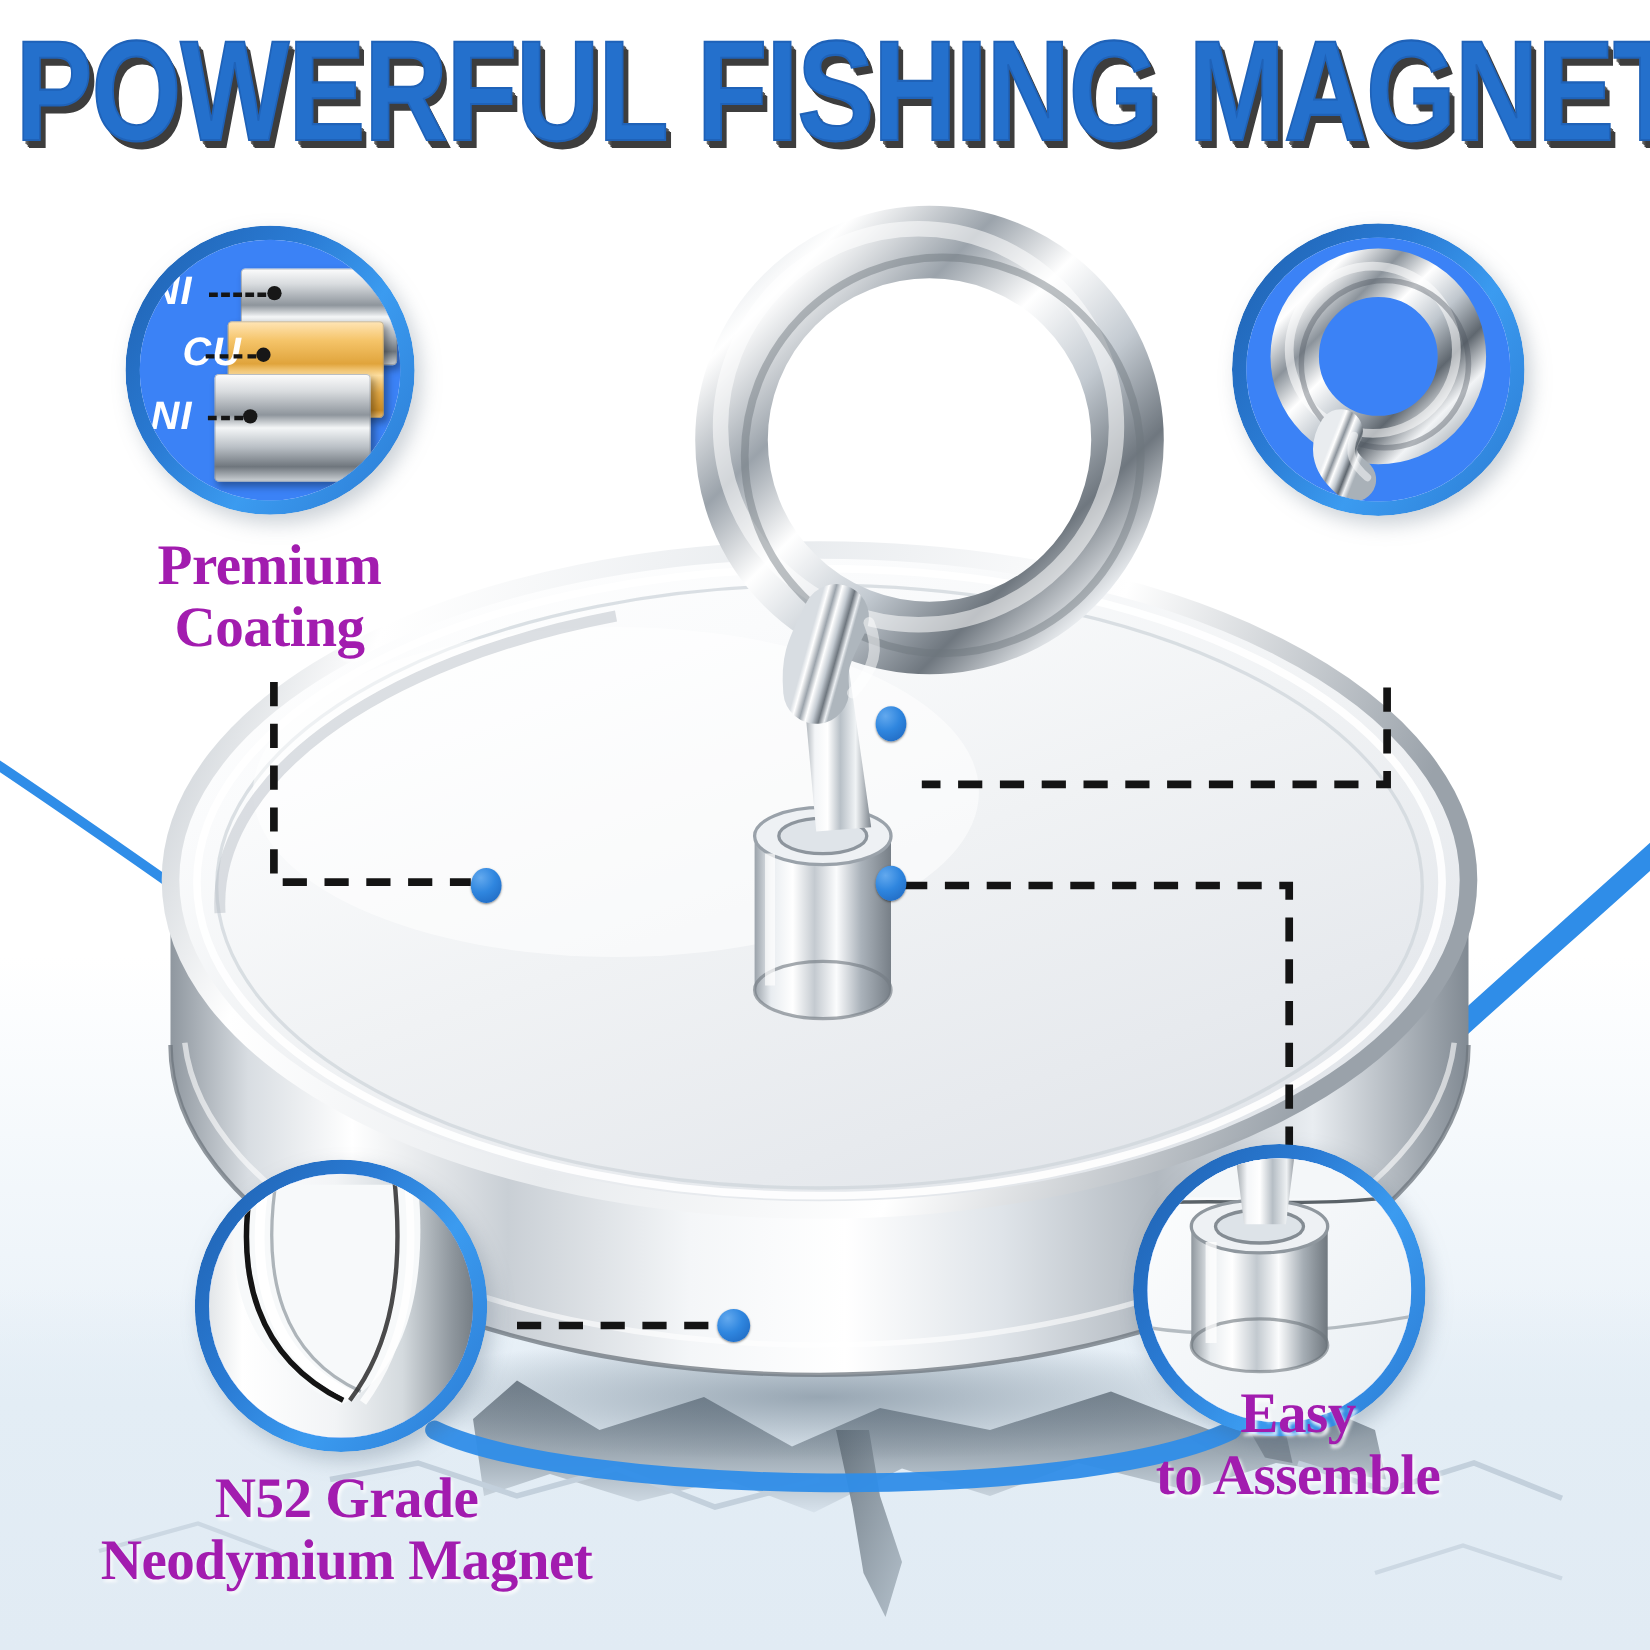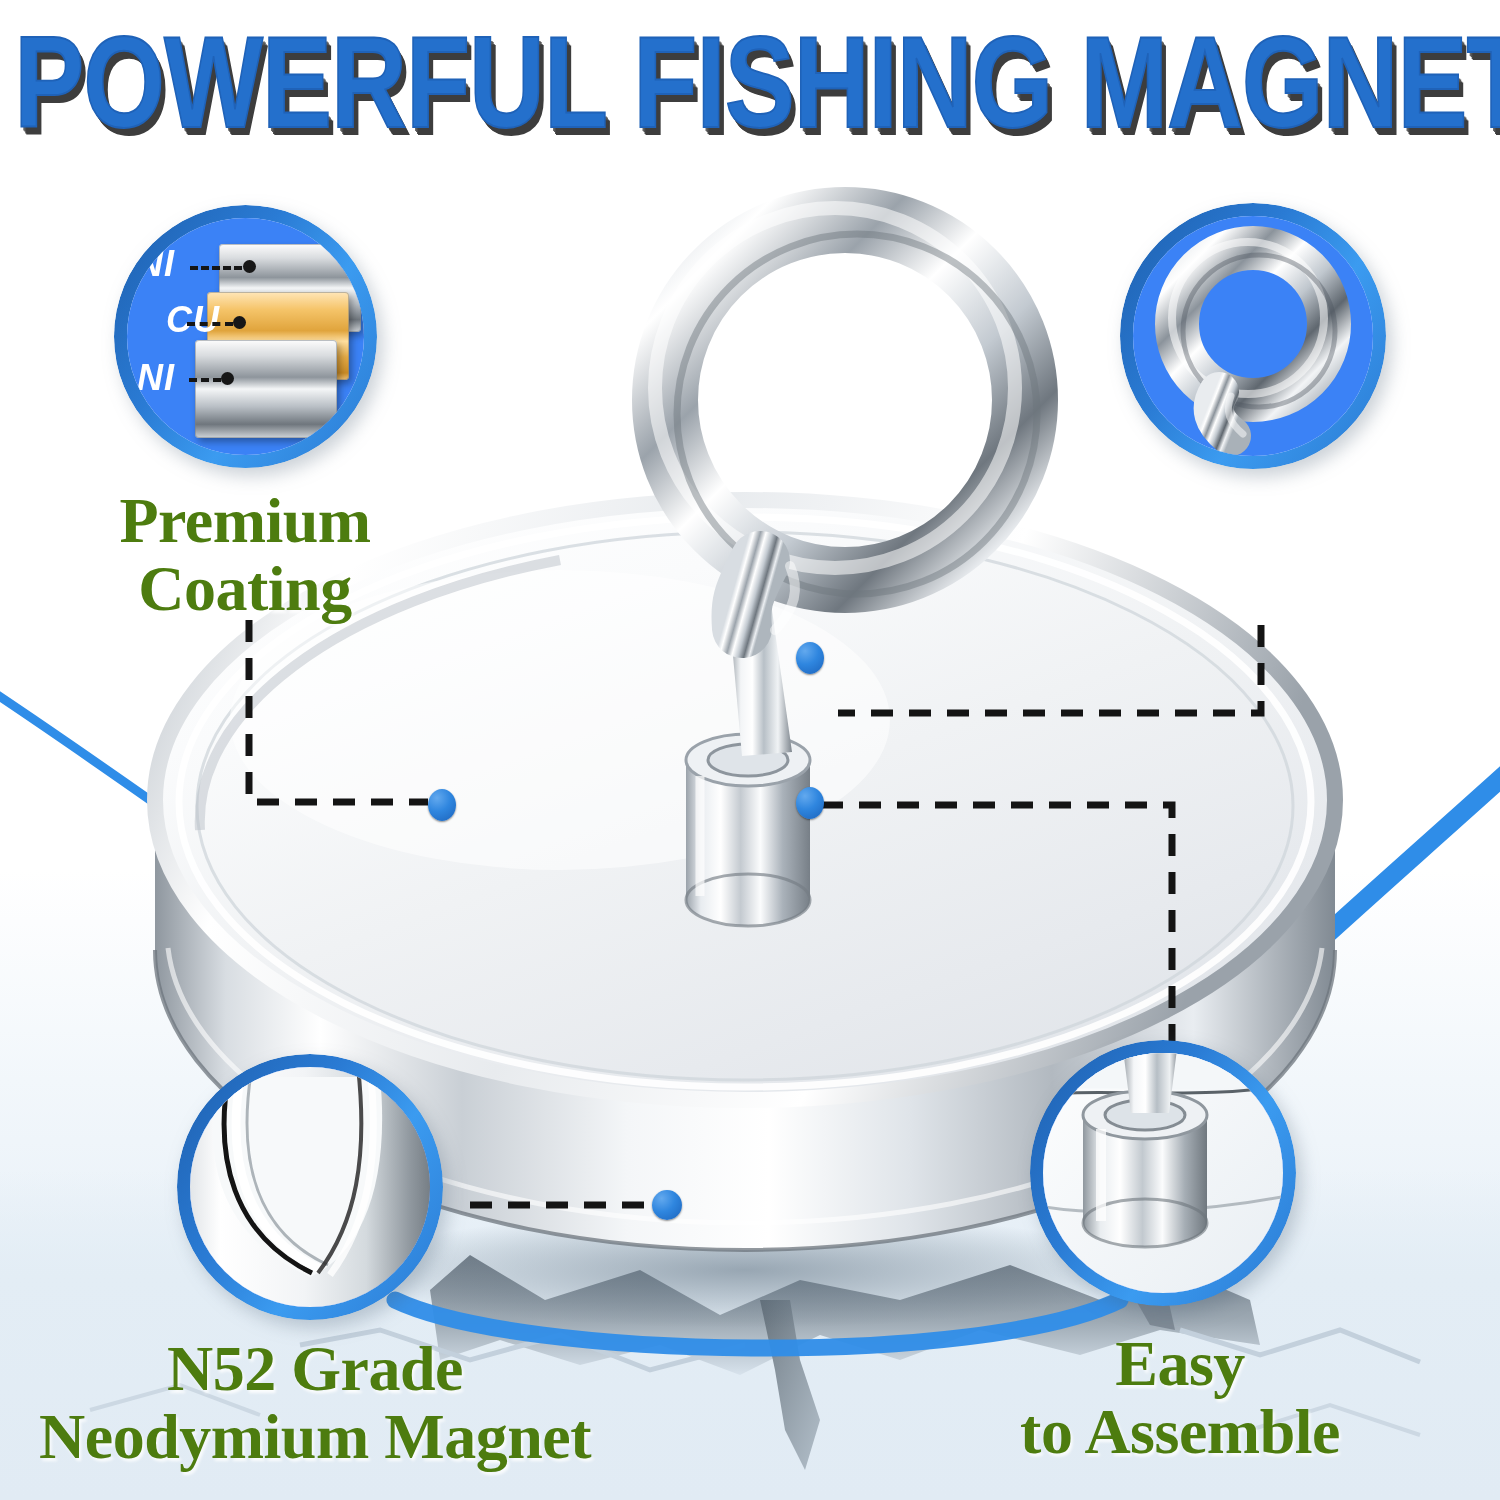--- a/index.html
+++ b/index.html
@@ -69,22 +69,22 @@
   .callout .inner{
     position:absolute;inset:13px;border-radius:50%;overflow:hidden;background:#3b82f6;
   }
 
   
   .caption{
     position:absolute;
     text-align:center;
     font-family:"Liberation Serif",serif;
     font-weight:700;
-    color:#4d7c0f;
-    font-size:64px;
+    color:#a21caf;
+    font-size:52px;
     line-height:1.07;
     letter-spacing:-0.5px;
     text-shadow:2px 3px 3px rgba(255,255,255,.85);
     white-space:pre-line;
   }
 
   
   .coat-label{
     position:absolute;
     font-family:"Liberation Sans",sans-serif;
@@ -411,16 +411,16 @@
         <path d="M40 62 L40 170 A 62 24 0 0 0 164 170 L164 62 Z" fill="url(#az)"></path>
         <ellipse cx="102" cy="62" rx="62" ry="24" fill="#eef1f4" stroke="#8f979e" stroke-width="3"></ellipse>
         <ellipse cx="102" cy="62" rx="40" ry="15" fill="#dde3e8" stroke="#848c93" stroke-width="3"></ellipse>
         <ellipse cx="102" cy="170" rx="62" ry="24" fill="none" stroke="#6d757c" stroke-width="3" opacity=".6"></ellipse>
         <path d="M58 76 L58 168" stroke="#ffffff" stroke-width="10" opacity=".75"></path>
 
         <path d="M78 -20 L136 -20 L126 60 L88 60 Z" fill="url(#azs)"></path>
       </svg>
     </div>
   </div>
-  <div class="caption" style="left:960px;top:1330px;width:440px;">Easy
+  <div class="caption" style="left:960px;top:1258px;width:440px;">Easy
 to Assemble</div>
 
 </div>
 
 </body></html>

